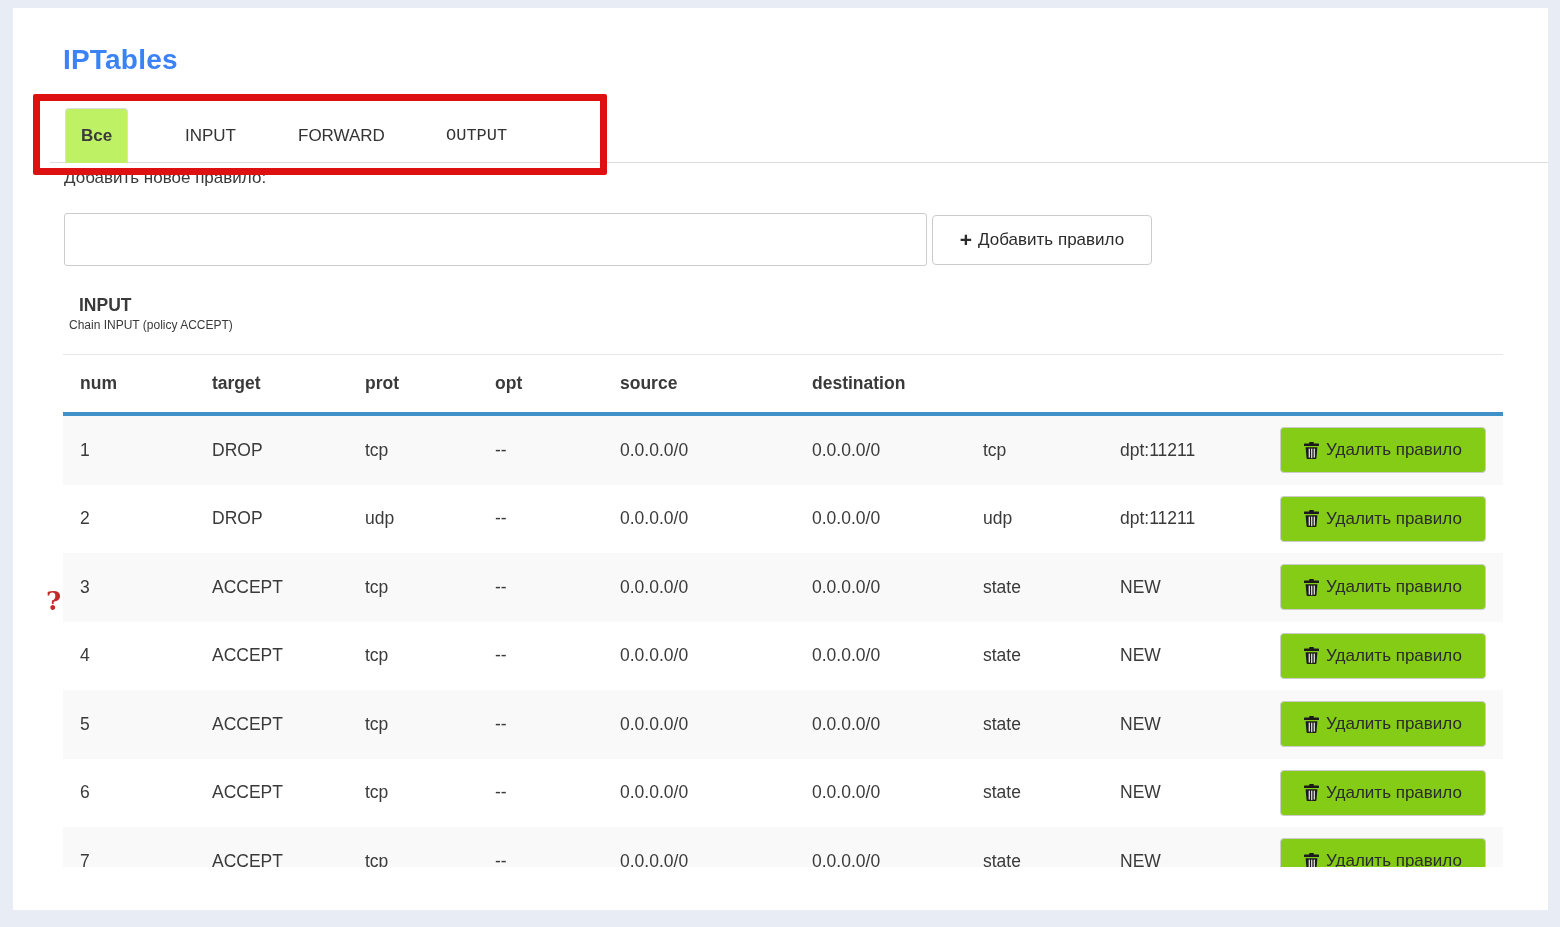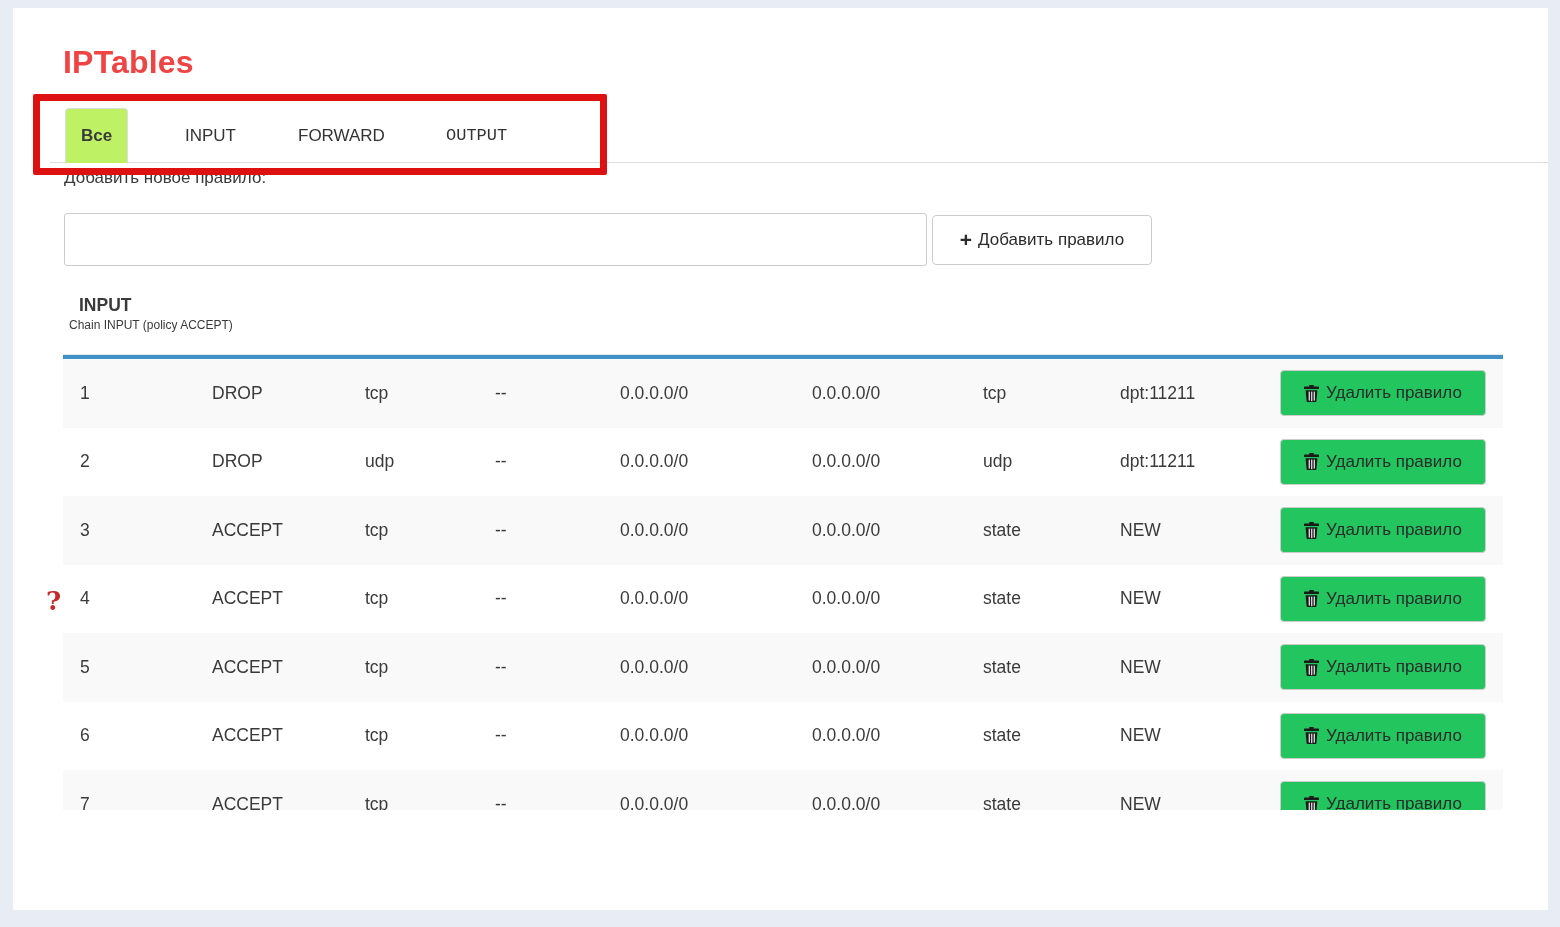--- a/index.html
+++ b/index.html
@@ -13,23 +13,23 @@
   }
   .card {
     position: absolute;
     left: 13px; top: 8px;
     width: 1535px; height: 902px;
     background: #ffffff;
   }
   .page-title {
     position: absolute;
     left: 50px; top: 36px;
-    font-size: 32px;
-    font-weight: bold;
-    color: #ef4444;
+    font-size: 28px;
+    font-weight: bold;
+    color: #3b82f6;
     letter-spacing: 0.2px;
   }
   
   .tabbar {
     position: absolute;
     left: 37px; right: 0; top: 100px;
     height: 55px;
     border-bottom: 1px solid #ddd;
   }
   .tab-active {
@@ -158,21 +158,21 @@
     grid-template-columns: 132px 153px 130px 125px 192px 171px 137px 160px 240px;
     height: 68.5px;
     align-items: center;
     font-size: 17.5px;
     background: #fff;
   }
   .trow.odd { background: #f9f9f9; }
   .trow > div { padding-left: 17px; }
   .del-btn {
     width: 206px; height: 46px;
-    background: #22c55e;
+    background: #84cc16;
     border: 1px solid #ccc;
     border-radius: 4px;
     font-size: 17px;
     font-family: "Liberation Sans", sans-serif;
     color: #2b2b2b;
     display: flex; align-items: center; justify-content: center;
     gap: 7px;
     cursor: pointer;
   }
   .trash-svg { display: block; }
@@ -199,20 +199,31 @@
   <button class="add-button">
     <span class="plus-glyph">+</span>
     <span>Добавить правило</span>
   </button>
 
   <div class="section-name">INPUT</div>
   <div class="section-sub">Chain INPUT (policy ACCEPT)</div>
 
   <div class="table-wrap">
     <div class="table-topline"></div>
+    <div class="thead">
+      <div>num</div>
+      <div>target</div>
+      <div>prot</div>
+      <div>opt</div>
+      <div>source</div>
+      <div>destination</div>
+      <div></div>
+      <div></div>
+      <div></div>
+    </div>
     <div class="blue-bar"></div>
     <div class="tbody">
         <div class="trow odd">
     <div>1</div>
     <div>DROP</div>
     <div>tcp</div>
     <div>--</div>
     <div>0.0.0.0/0</div>
     <div>0.0.0.0/0</div>
     <div>tcp</div>

